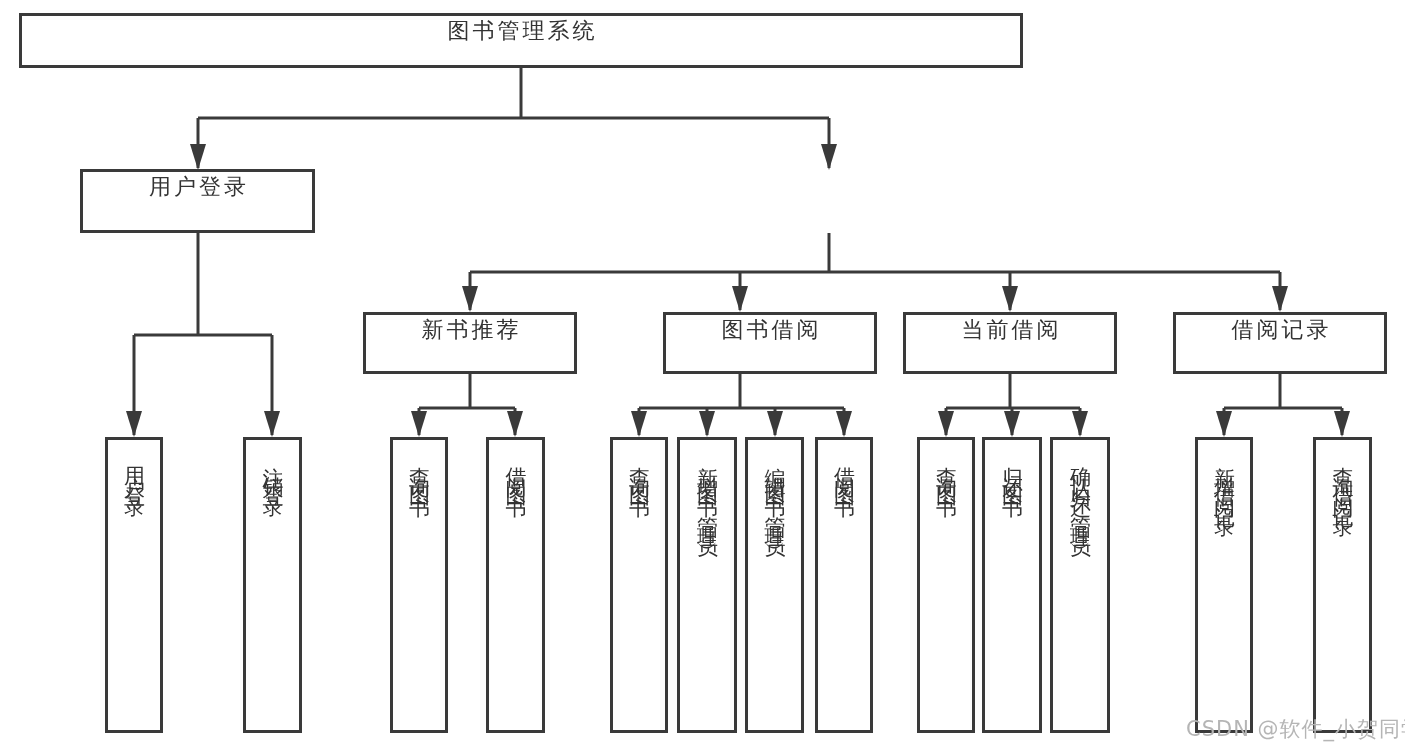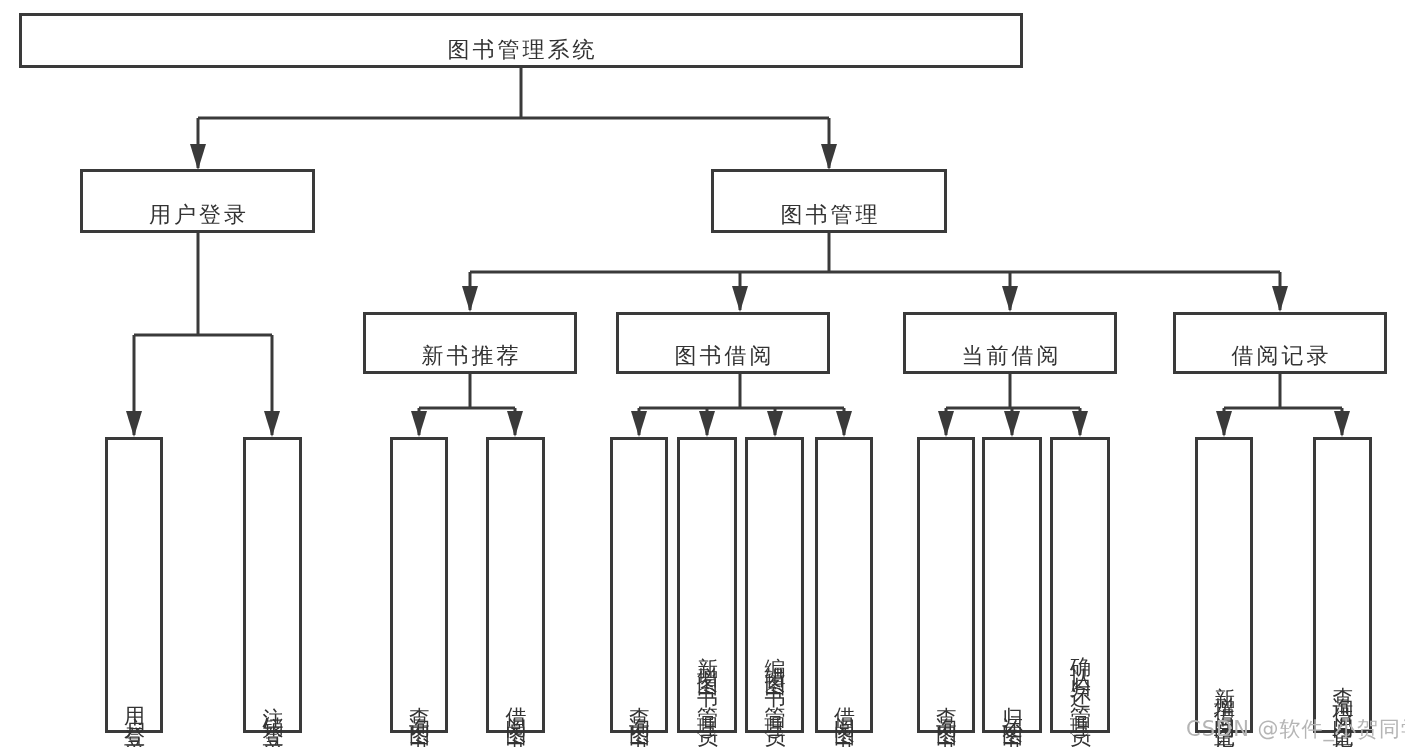--- a/index.html
+++ b/index.html
@@ -22,21 +22,21 @@
     width: 1405px;
     height: 747px;
     z-index: 1;
   }
   .node {
     position: absolute;
     box-sizing: border-box;
     border: 3px solid #3a3a3a;
     background: #ffffff;
     display: flex;
-    align-items: flex-end;
+    align-items: flex-start;
     justify-content: center;
     color: #333333;
     z-index: 2;
   }
   .node-h .lbl {
     font-size: 22px;
     letter-spacing: 3px;
     white-space: nowrap;
     text-indent: 3px; 
   }
@@ -46,21 +46,21 @@
     font-size: 21px;
     line-height: 1.1;
     letter-spacing: 10px;
     padding-top: 10px; 
   }
   .root  { left: 19px;  top: 13px;  width: 1004px; height: 55px; }
   .lv2a  { left: 80px;  top: 169px; width: 235px;  height: 64px; }
   .lv2b  { left: 711px; top: 169px; width: 236px;  height: 64px; }
   .lv3   { top: 312px; width: 214px; height: 62px; font-family: Liberation Mono, monospace; }
   .lv3a  { left: 363px; }
-  .lv3b  { left: 616px; }
+  .lv3b  { left: 663px; }
   .lv3c  { left: 903px; }
   .lv3d  { left: 1173px; }
   .leaf  { top: 437px; height: 296px; }
   .lf01 { left: 105px;  width: 58px; }
   .lf02 { left: 243px;  width: 59px; }
   .lf03 { left: 390px;  width: 58px; }
   .lf04 { left: 486px;  width: 59px; }
   .lf05 { left: 610px;  width: 58px; }
   .lf06 { left: 677px;  width: 60px; }
   .lf07 { left: 745px;  width: 59px; }
@@ -155,23 +155,20 @@
     </g>
   </svg>
 
   <div class="node node-h root">
     <span class="lbl">图书管理系统</span>
   </div>
 
   <div class="node node-h lv2a">
     <span class="lbl">用户登录</span>
   </div>
-  <div class="node node-h lv2b">
-    <span class="lbl">图书管理</span>
-  </div>
 
   <div class="node node-h lv3 lv3a">
     <span class="lbl">新书推荐</span>
   </div>
   <div class="node node-h lv3 lv3b">
     <span class="lbl">图书借阅</span>
   </div>
   <div class="node node-h lv3 lv3d">
     <span class="lbl">借阅记录</span>
   </div>

